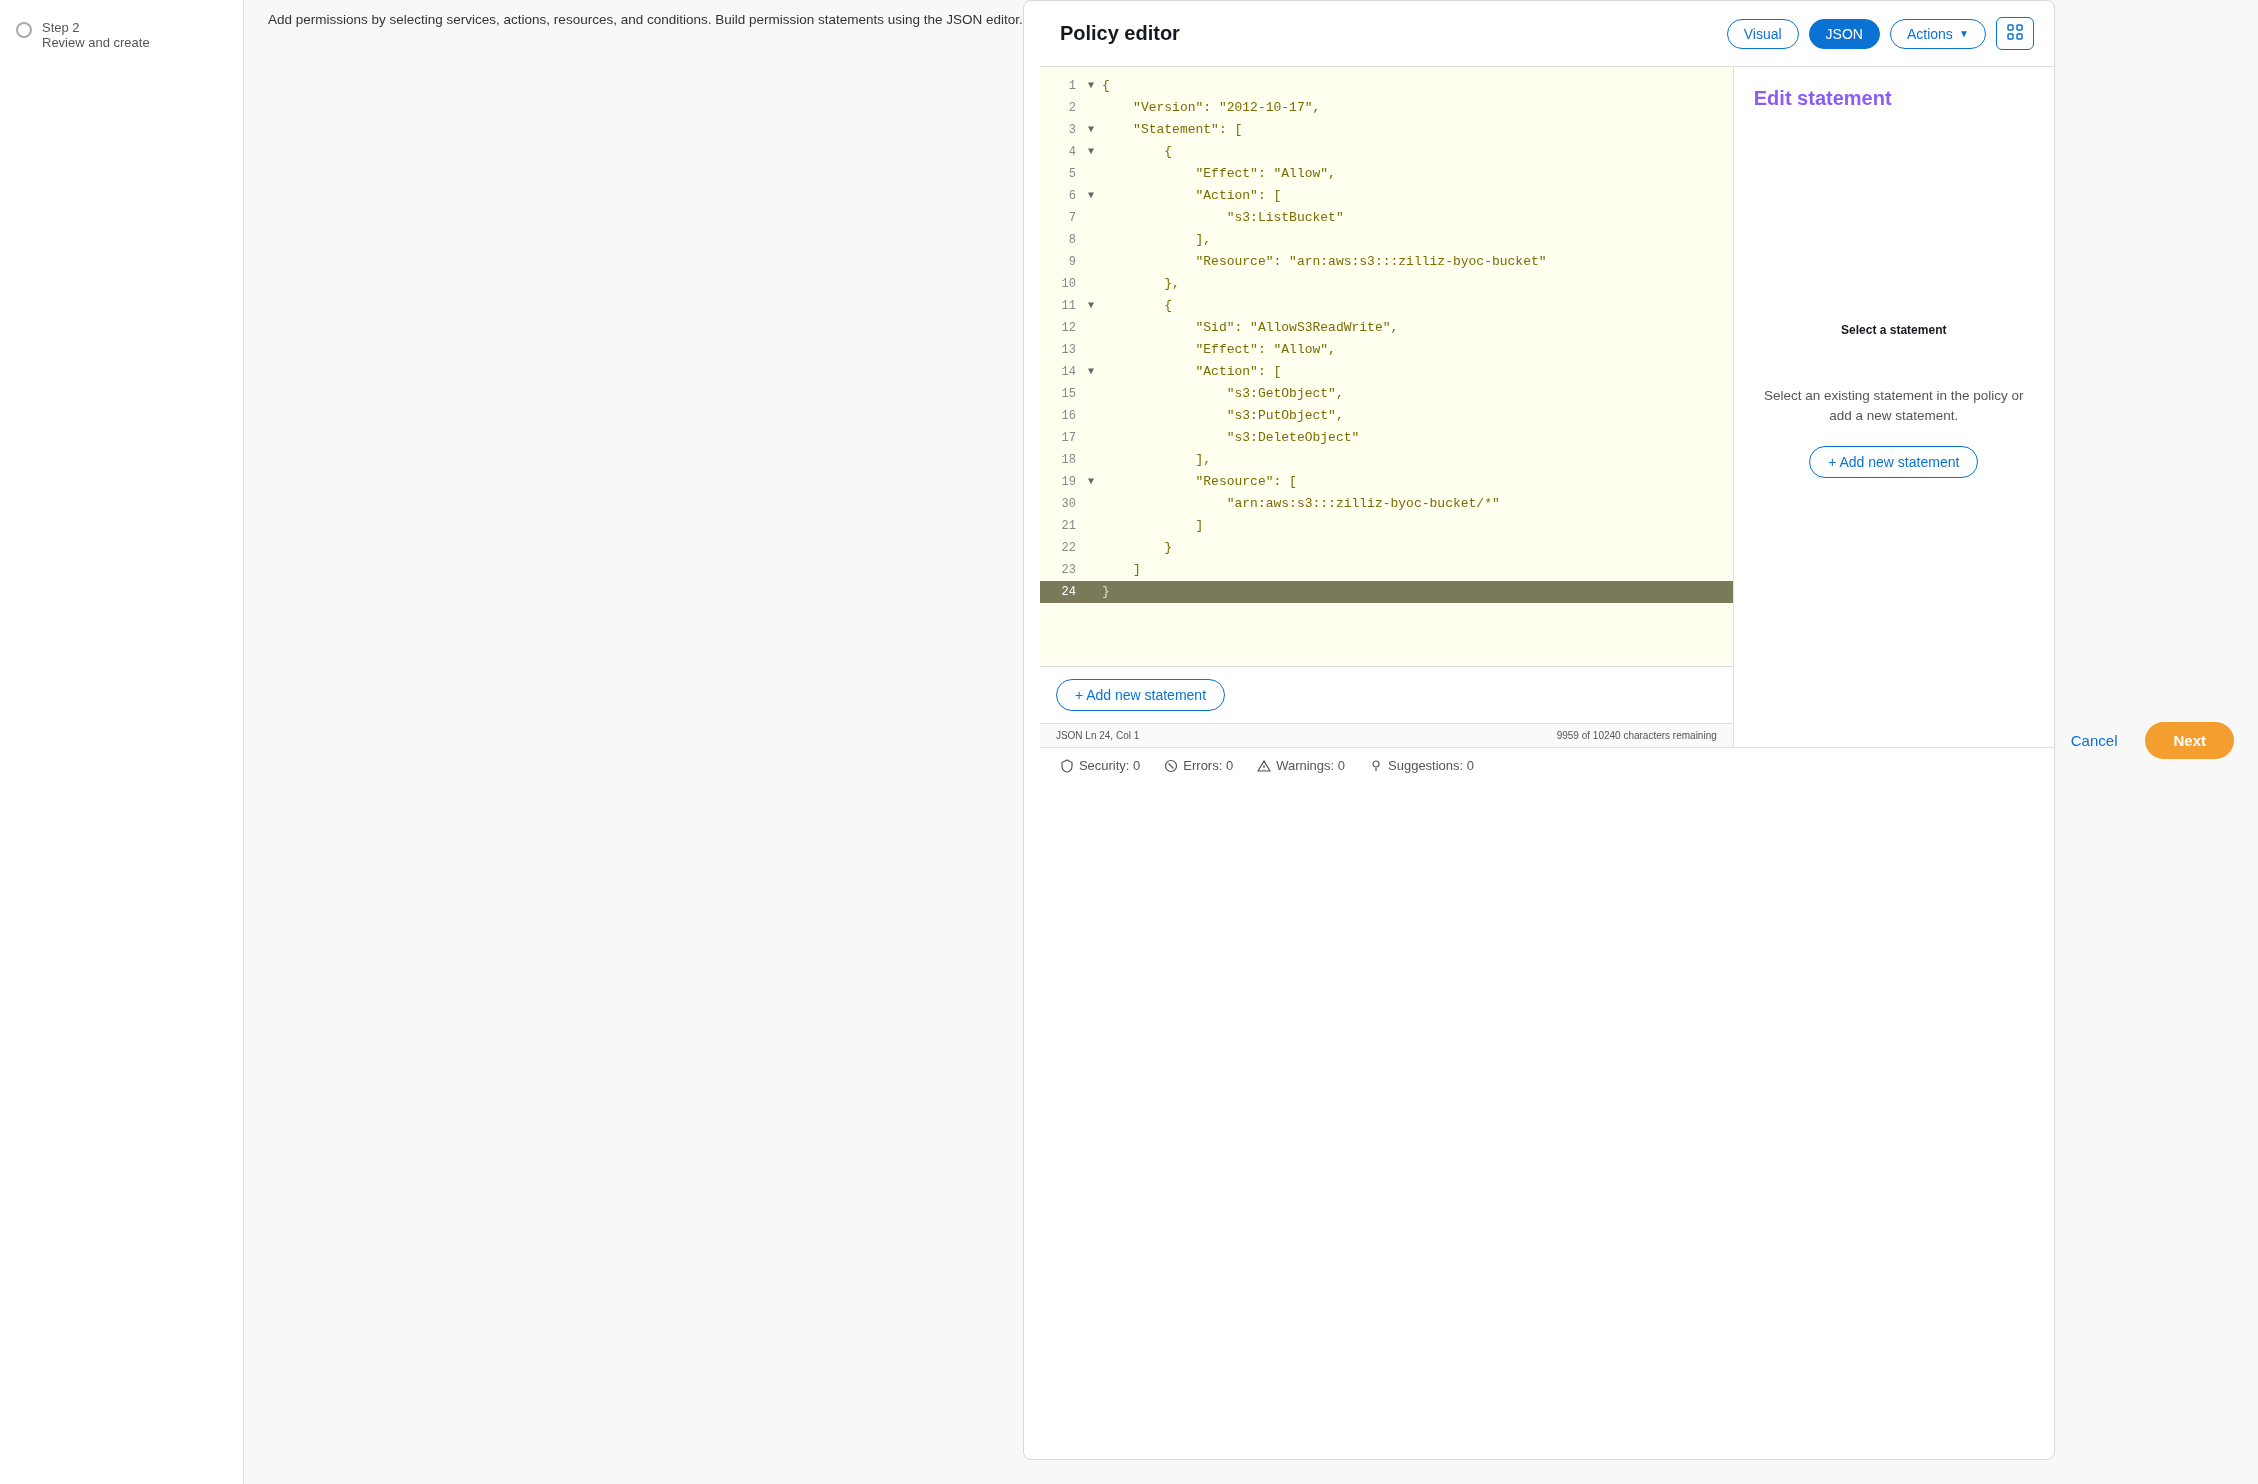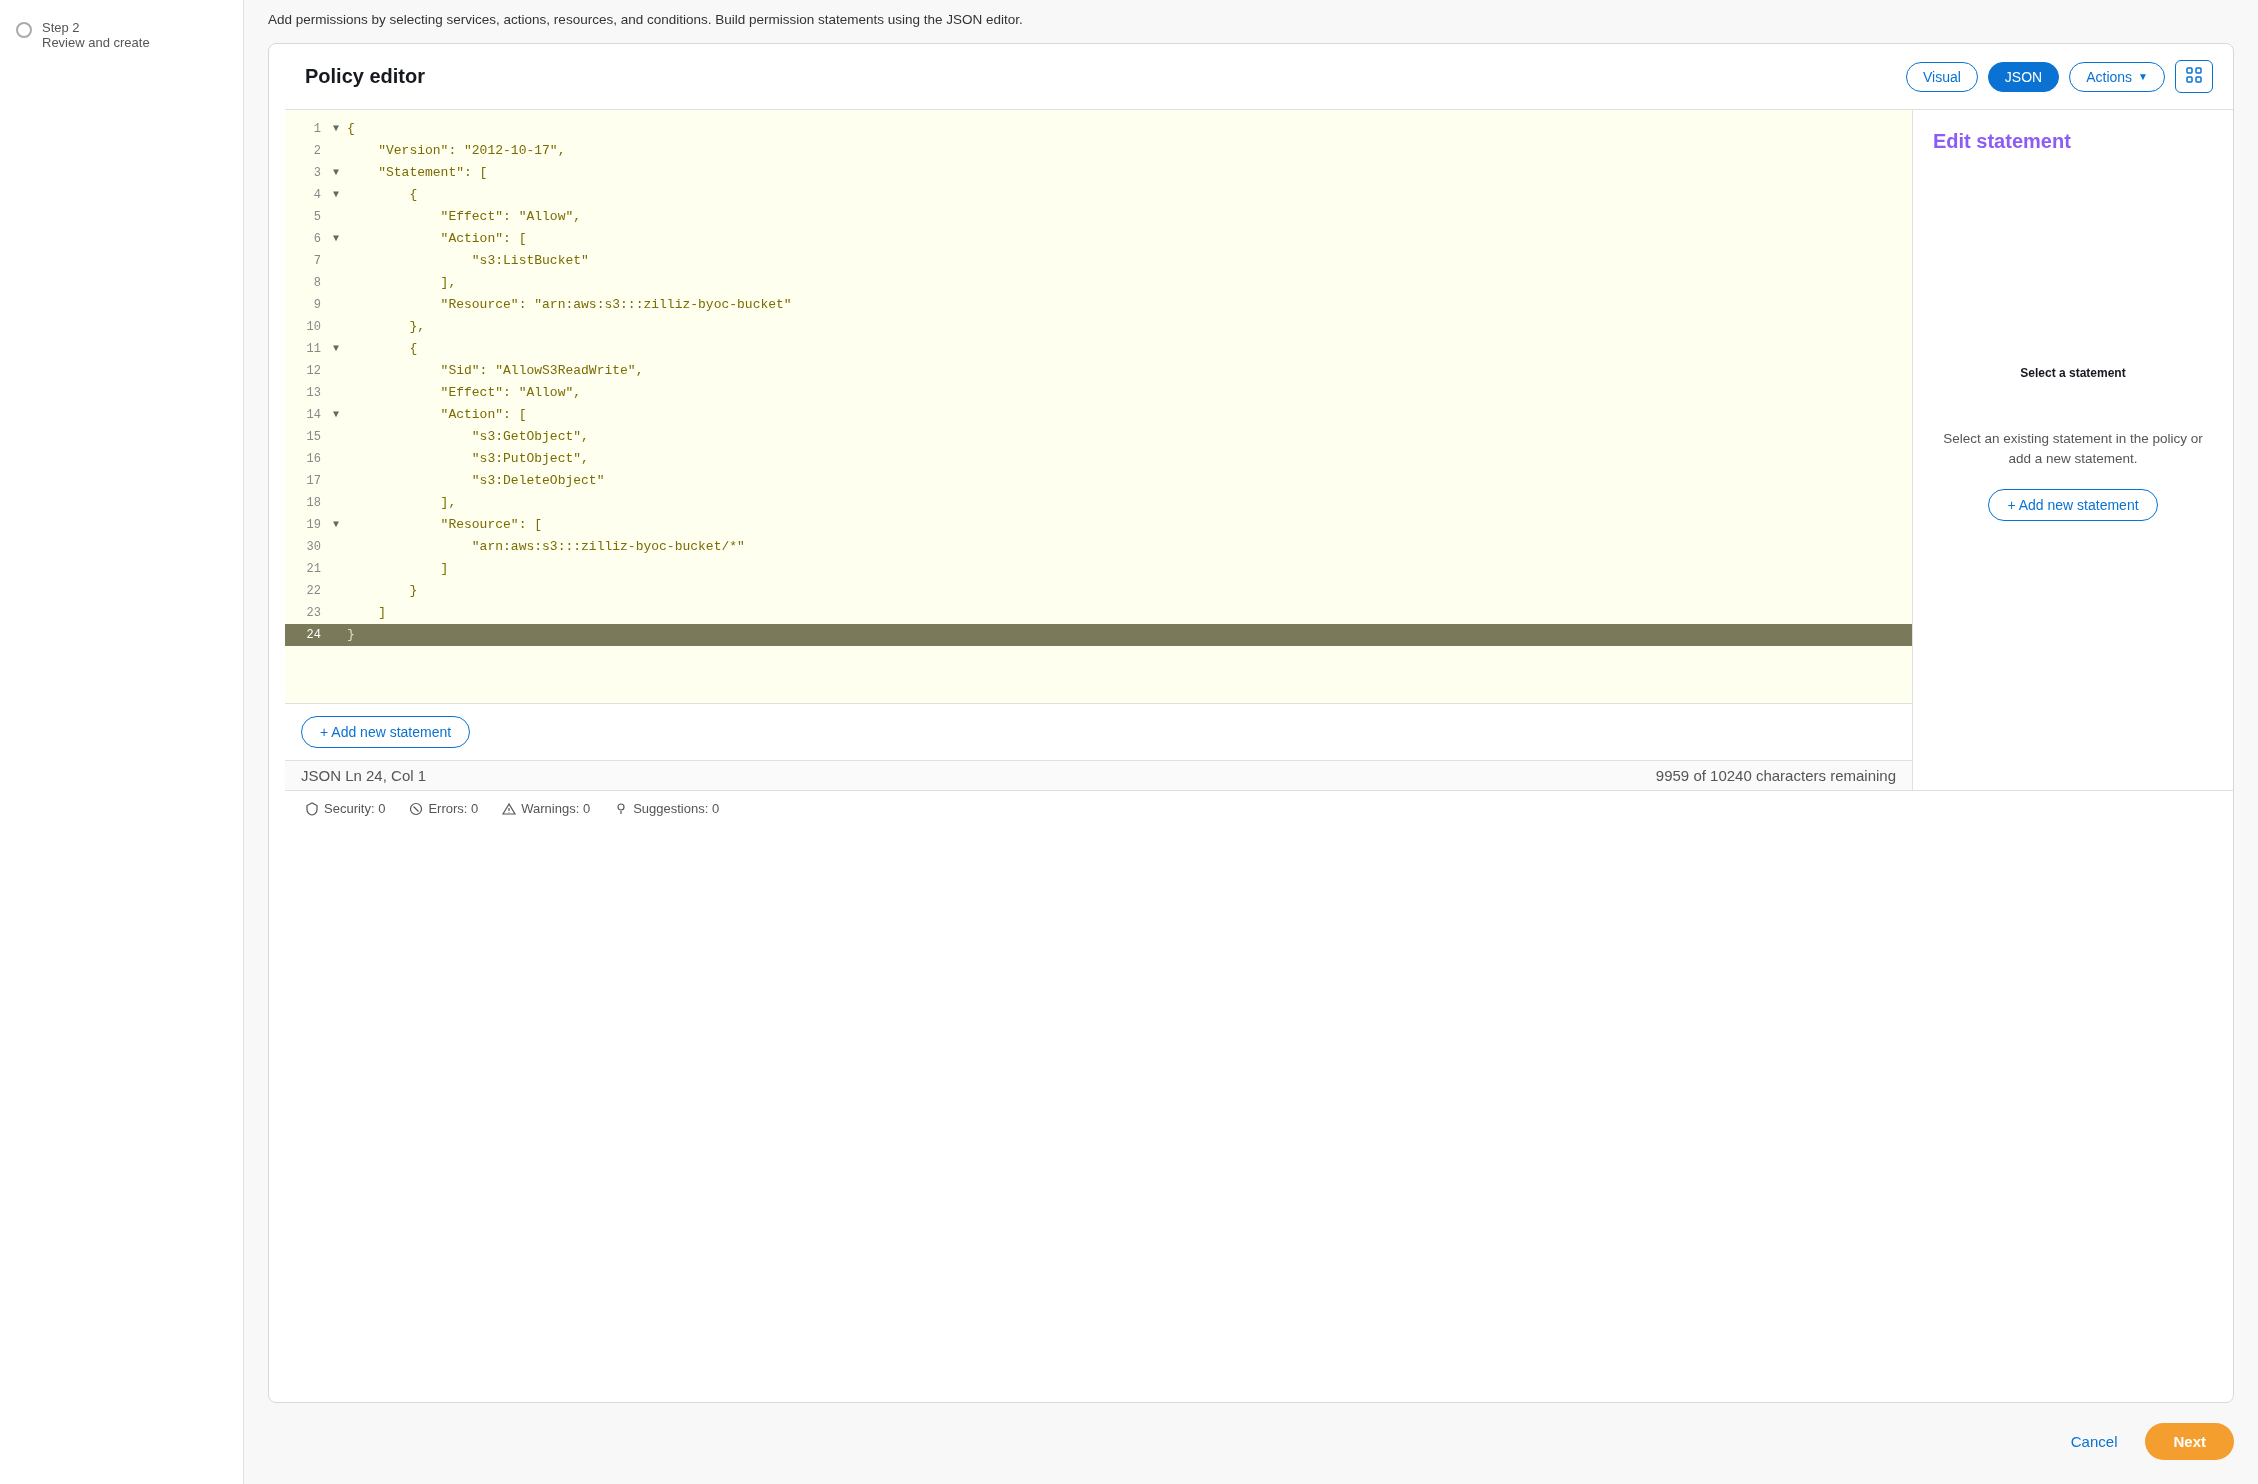--- a/index.html
+++ b/index.html
@@ -51,21 +51,21 @@
       font-size: 13px;
       color: #555;
       font-weight: 500;
     }
 
     
     .main-content {
       flex: 1;
       padding: 0 24px 24px 24px;
       display: flex;
-      flex-direction: column;
+      flex-direction: row;
     }
 
     .top-description {
       padding: 12px 0 16px 0;
       font-size: 13.5px;
       color: #333;
       border-bottom: none;
     }
 
     
@@ -212,21 +212,21 @@
       align-items: center;
       gap: 6px;
     }
 
     
     .status-bar {
       padding: 6px 16px;
       border-top: 1px solid #e0e0e0;
       display: flex;
       justify-content: space-between;
-      font-size: 15px;
+      font-size: 10px;
       color: #555;
       background: #fafafa;
       text-align: right;
     }
 
     
     .edit-statement-panel {
       width: 320px;
       flex-shrink: 0;
       padding: 20px;

